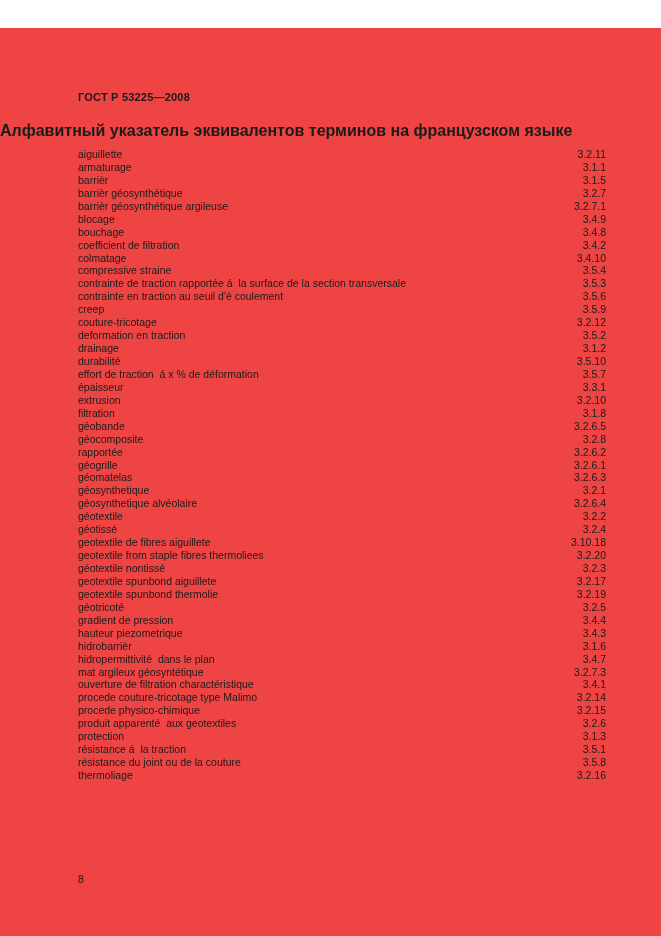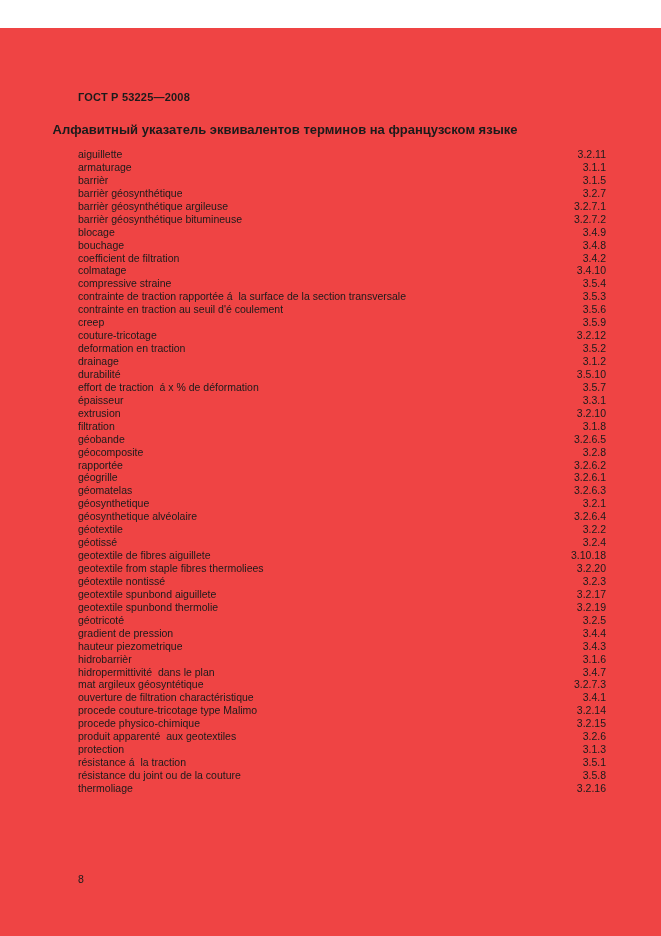--- a/index.html
+++ b/index.html
@@ -25,21 +25,21 @@
     font-weight: bold;
     letter-spacing: 0.2px;
     white-space: pre;
   }
   .doc-title {
     position: absolute;
     left: 0;
     width: 570px;
     top: 94px;
     text-align: center;
-    font-size: 13px;
+    font-size: 16px;
     font-weight: bold;
     white-space: pre;
   }
   .index-list {
     position: absolute;
     left: 78px;
     right: 55px;
     top: 120px;
   }
   .index-row {
@@ -95,24 +95,20 @@
     <div class="index-row">
       <span class="index-term">barrièr géosynthétique</span>
       <span class="index-ref">3.2.7</span>
     </div>
 
     <div class="index-row">
       <span class="index-term">barrièr géosynthétique argileuse</span>
       <span class="index-ref">3.2.7.1</span>
     </div>
 
-    <div class="index-row">
-      <span class="index-term">barrièr géosynthétique bitumineuse</span>
-      <span class="index-ref">3.2.7.2</span>
-    </div>
 
     <div class="index-row">
       <span class="index-term">blocage</span>
       <span class="index-ref">3.4.9</span>
     </div>
 
     <div class="index-row">
       <span class="index-term">bouchage</span>
       <span class="index-ref">3.4.8</span>
     </div>

